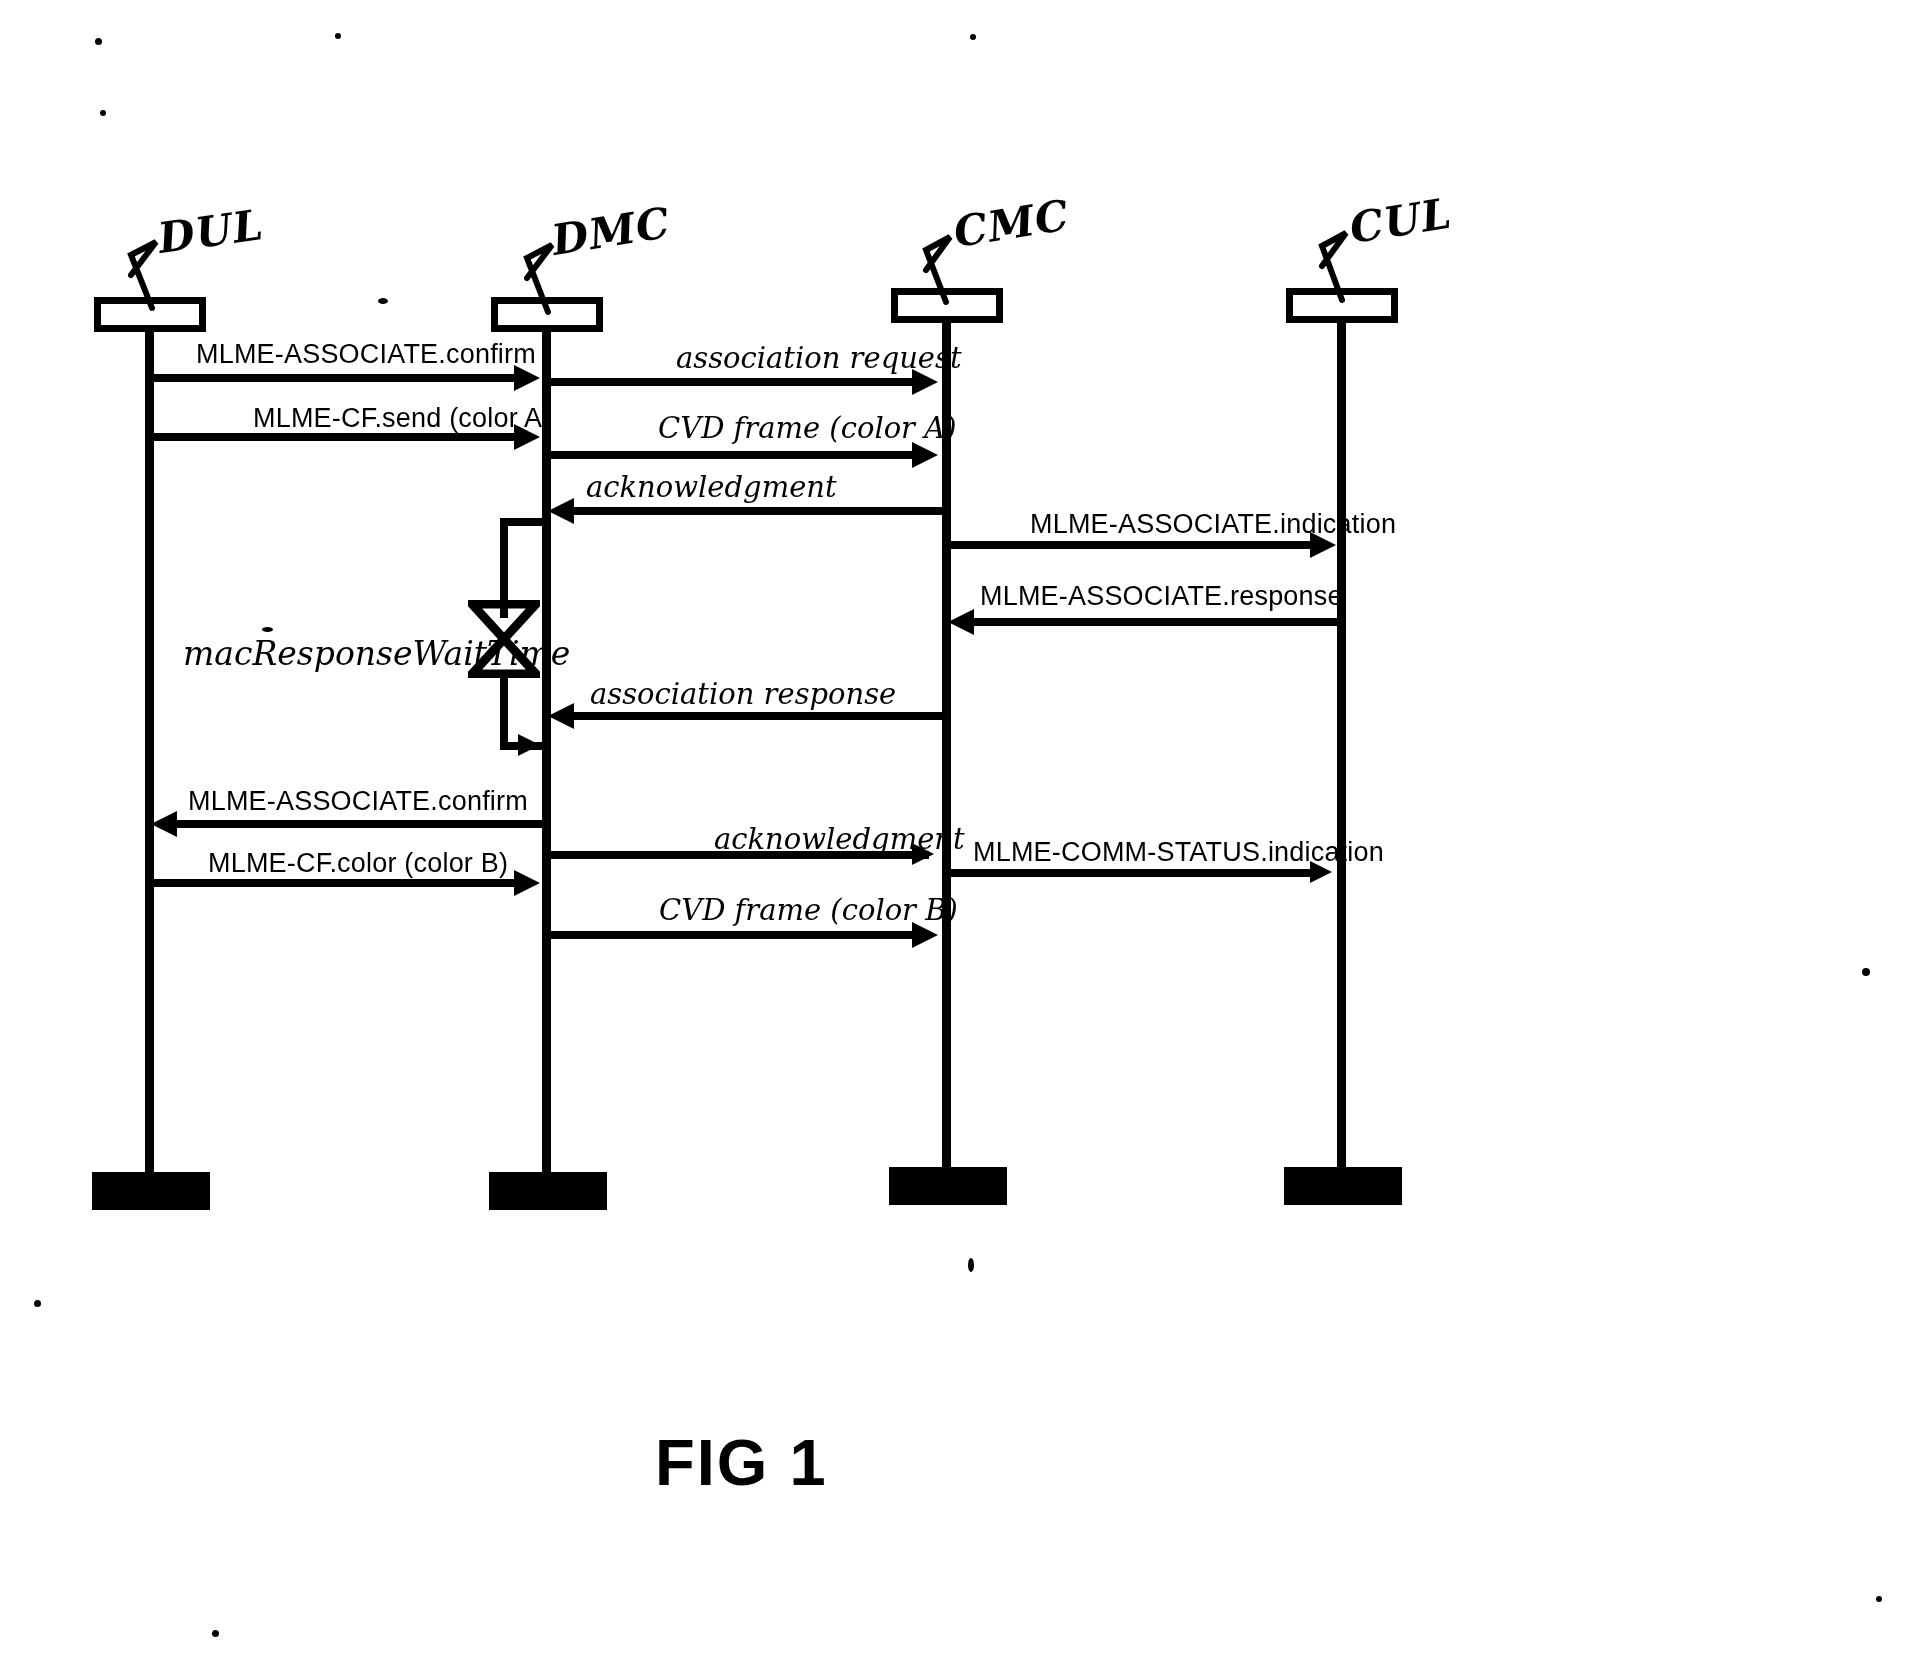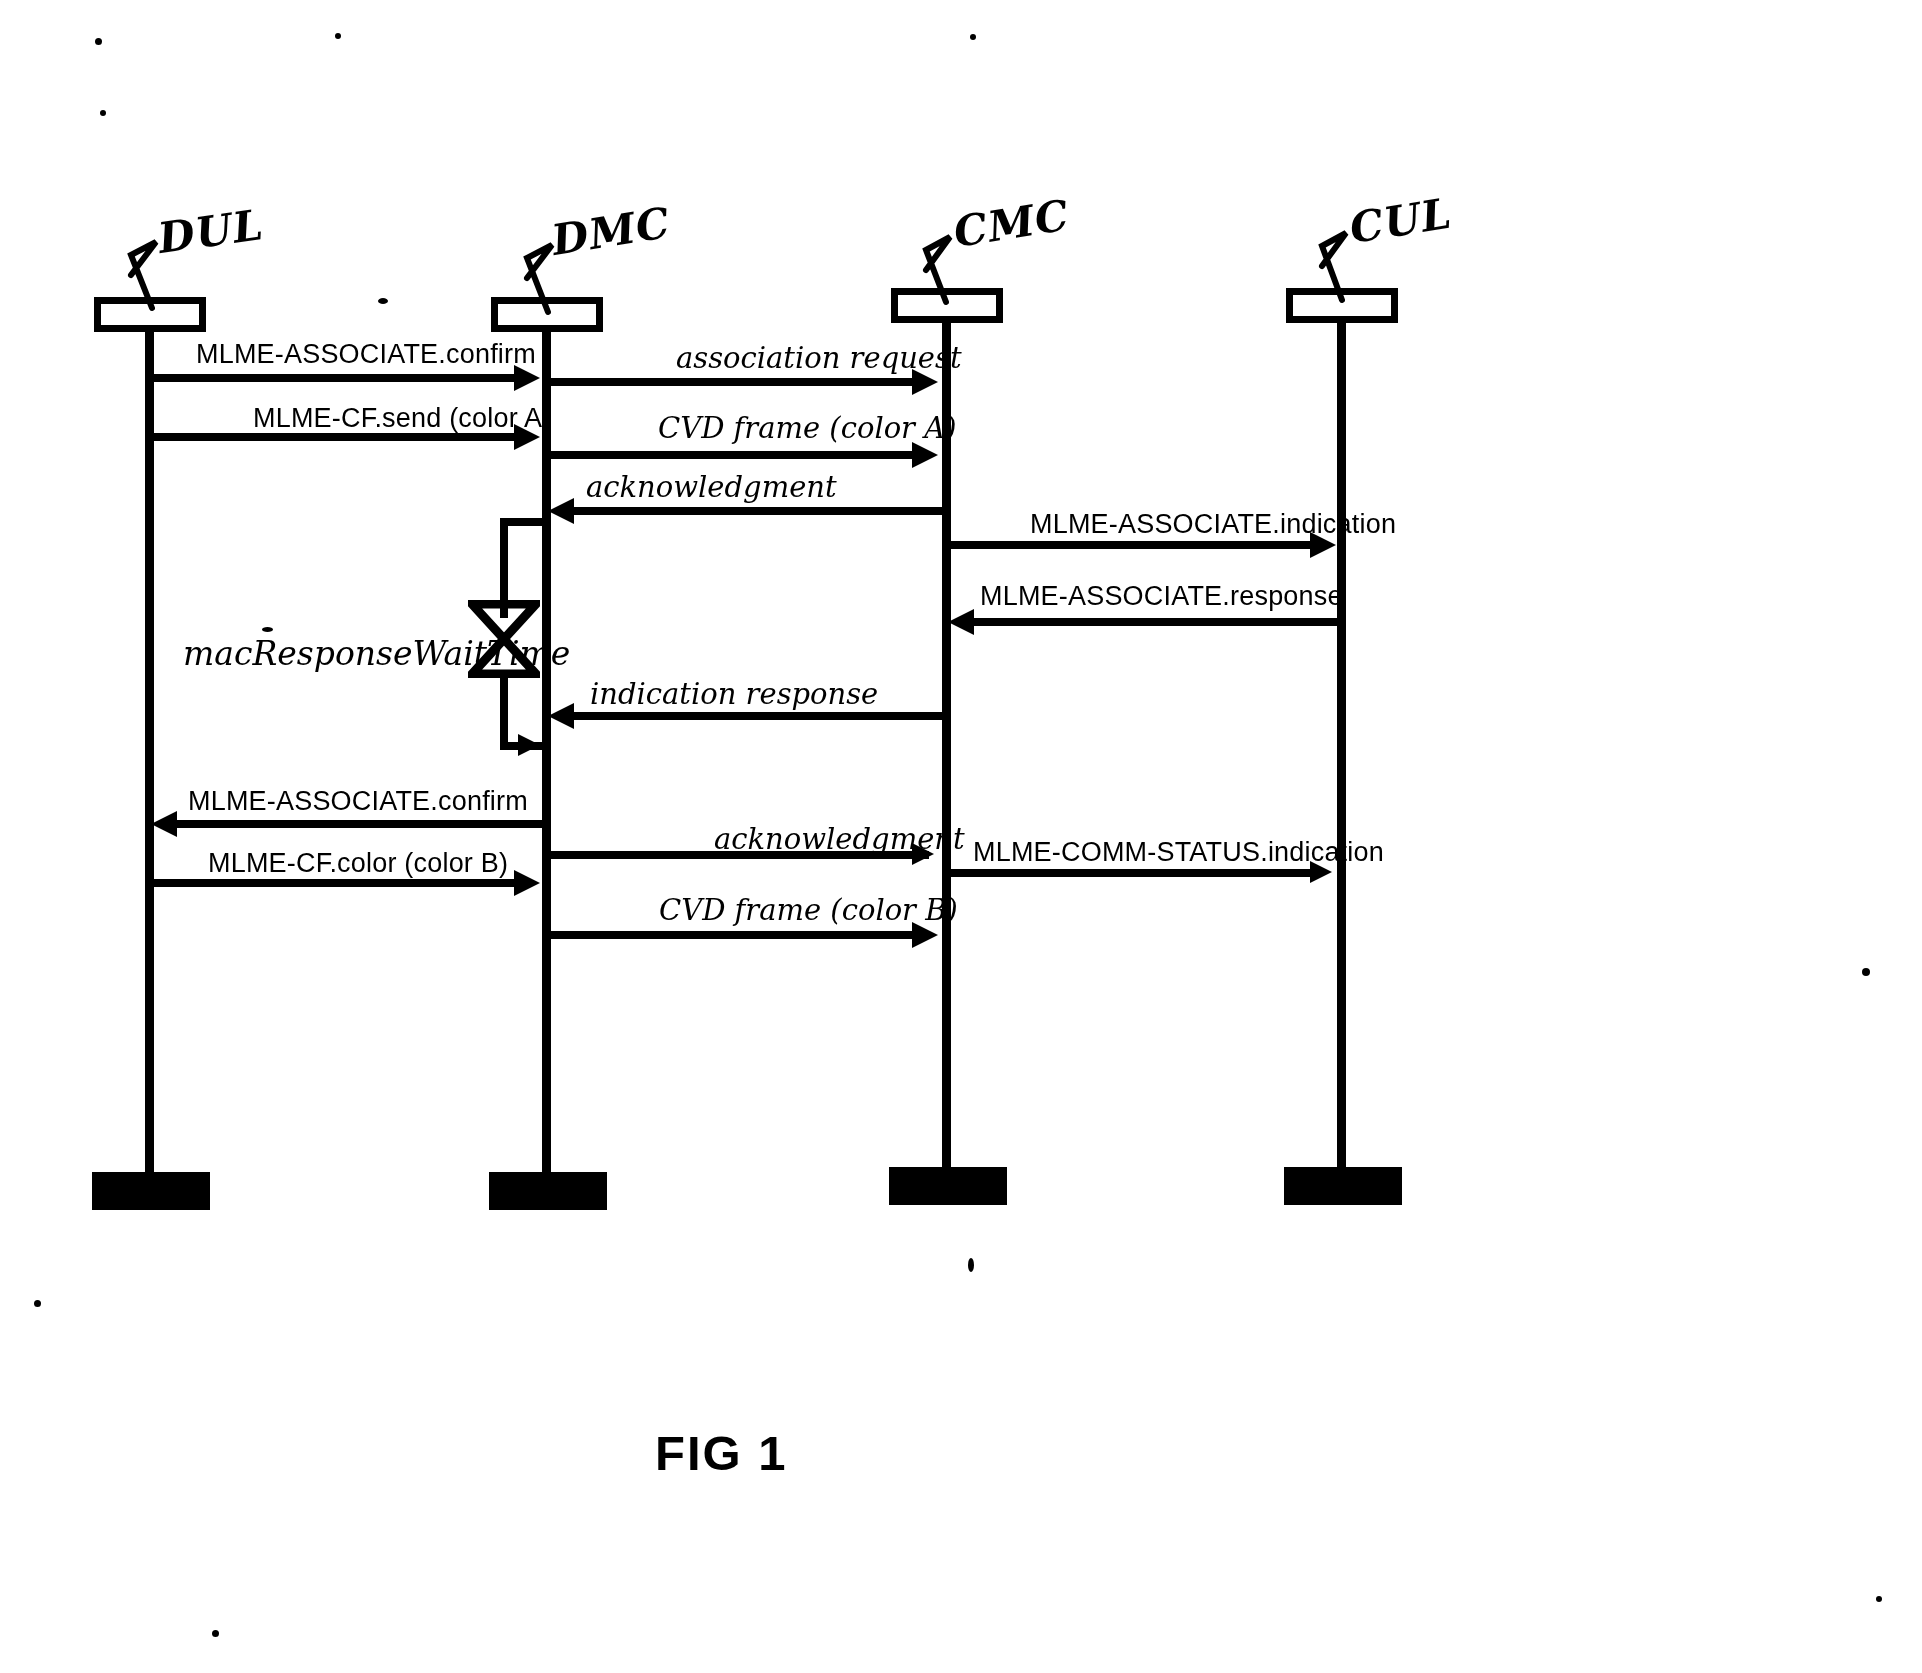--- a/index.html
+++ b/index.html
@@ -101,21 +101,21 @@
     font-size: 33px;
     white-space: nowrap;
     letter-spacing: 0px;
   }
 
   
   .fig-caption {
     position: absolute;
     font-family: "Liberation Sans", sans-serif;
     font-weight: 700;
-    font-size: 49px;
+    font-size: 65px;
     letter-spacing: 2px;
     white-space: nowrap;
   }
 
   
   .speckle { position: absolute; background: #000; border-radius: 50%; }
 </style>
 </head>
 <body>
 
@@ -171,21 +171,21 @@
   <div class="arrow-head left" style="left:548px; top:498px;"></div>
 
   <div class="msg-label" style="left:1030px; top:509px;">MLME-ASSOCIATE.indication</div>
   <div class="msg-line" style="left:947px; top:541px; width:375px;"></div>
   <div class="arrow-head right" style="left:1310px; top:532px;"></div>
 
   <div class="msg-label" style="left:980px; top:581px;">MLME-ASSOCIATE.response</div>
   <div class="msg-line" style="left:972px; top:618px; width:368px;"></div>
   <div class="arrow-head left" style="left:948px; top:609px;"></div>
 
-  <div class="msg-label italic" style="left:590px; top:677px;">indication response</div>
+  <div class="msg-label italic" style="left:590px; top:677px;">association response</div>
   <div class="msg-line" style="left:572px; top:712px; width:370px;"></div>
   <div class="arrow-head left" style="left:548px; top:703px;"></div>
 
   <div class="timer-caption" style="left:183px; top:634px;">macResponseWaitTime</div>
 
   <div class="tline-h" style="left:500px; top:518px; width:46px;"></div>
   <div class="tline-v" style="left:500px; top:518px; height:100px;"></div>
   <div class="tline-v" style="left:500px; top:672px; height:78px;"></div>
   <div class="tline-h" style="left:500px; top:742px; width:42px;"></div>
   <div class="arrow-head right" style="left:518px; top:734px; border-top-width:11px; border-bottom-width:11px; border-left-width:22px;"></div>

